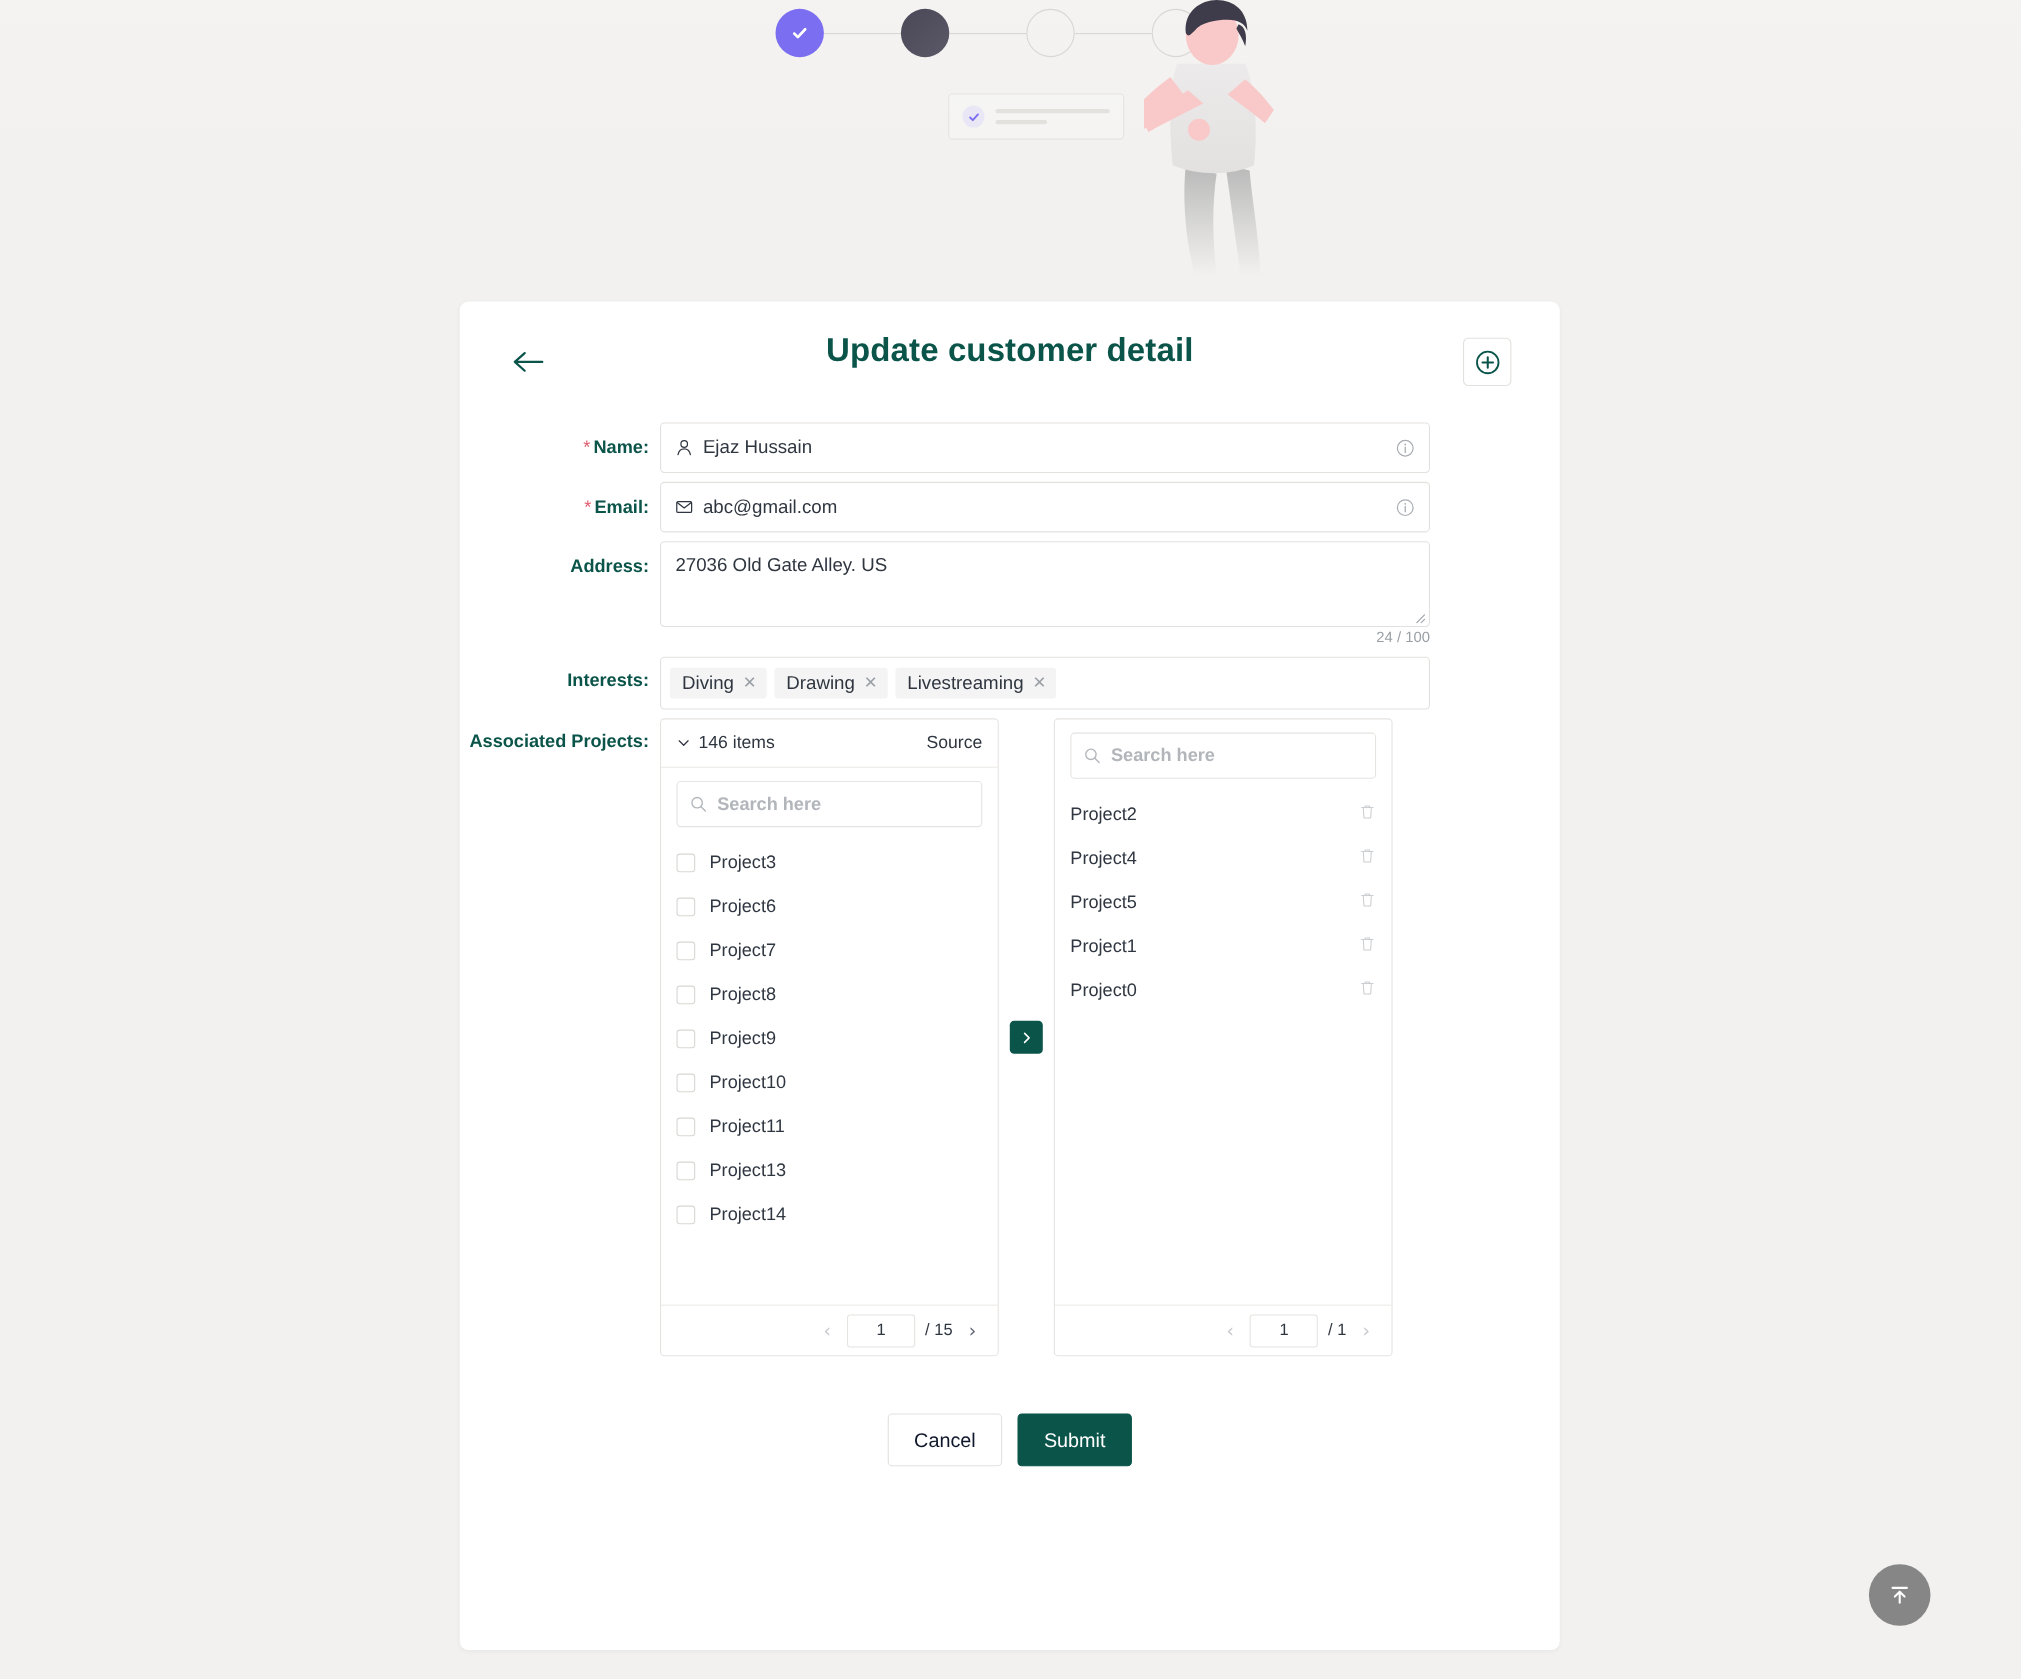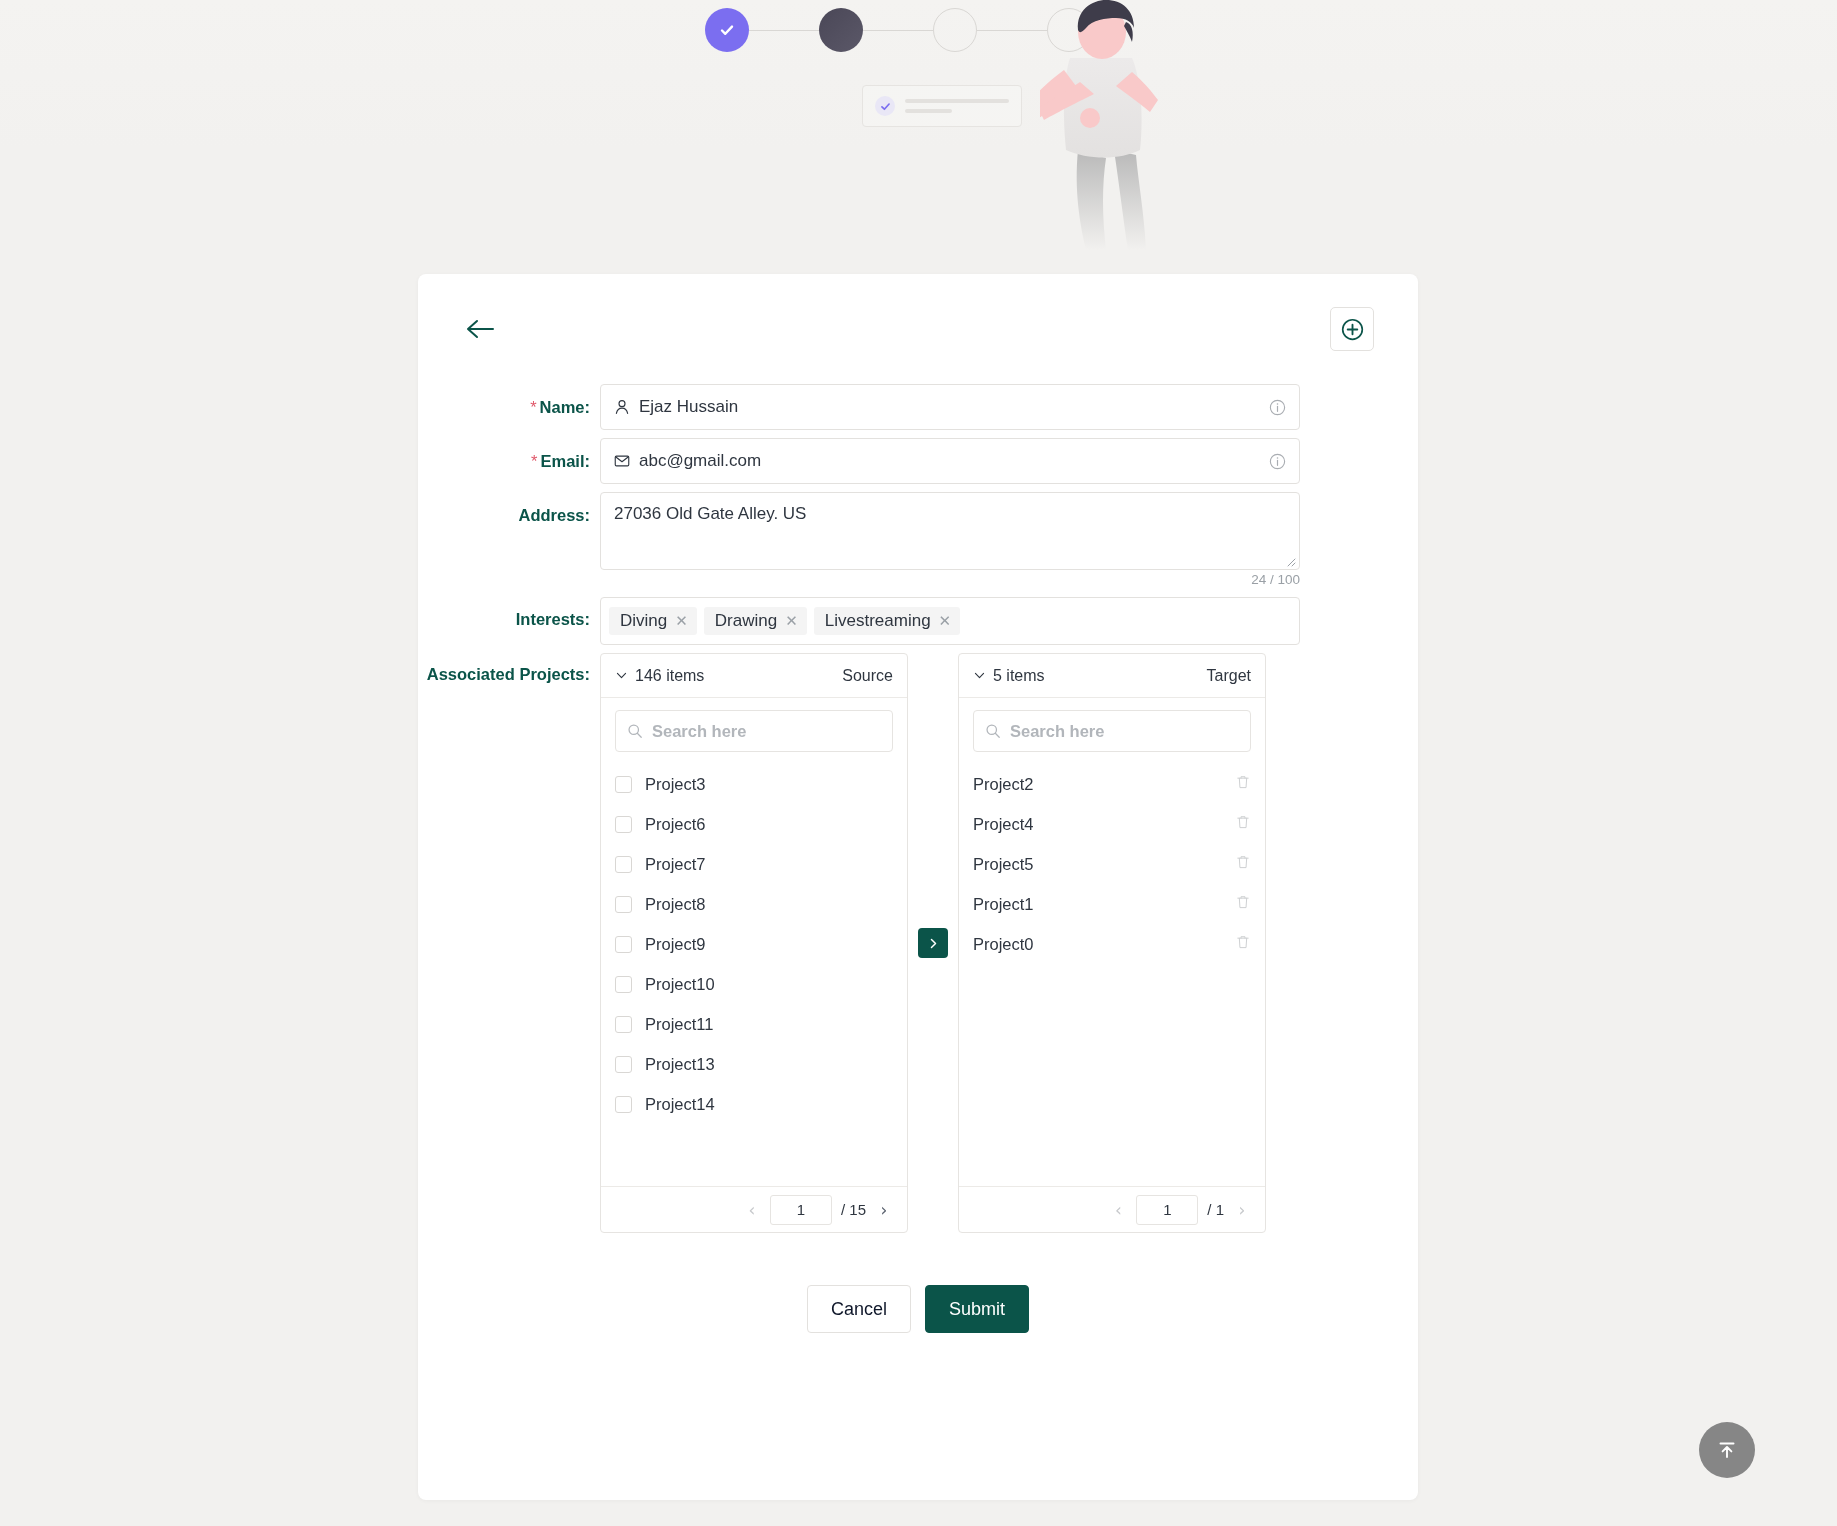--- a/index.html
+++ b/index.html
@@ -382,20 +382,21 @@
 
 <div class="card">
 
   <div class="card-head">
     <button class="back-btn">
       <svg width="30" height="24" viewBox="0 0 30 24">
         <path d="M12 4 L3 12 L12 20 M3 12 L28 12" stroke="#0b5449" stroke-width="2" fill="none" stroke-linecap="round" stroke-linejoin="round"></path>
       </svg>
     </button>
 
+    <div class="card-title">Update customer detail</div>
 
     <button class="add-btn">
       <svg width="25" height="25" viewBox="0 0 24 24">
         <circle cx="12" cy="12" r="9.4" stroke="#0b5449" stroke-width="1.6" fill="none"></circle>
         <path d="M12 7.4 L12 16.6 M7.4 12 L16.6 12" stroke="#0b5449" stroke-width="1.8" stroke-linecap="round"></path>
       </svg>
     </button>
   </div>
 
   <div class="form">
@@ -562,29 +563,20 @@
 
         <div class="transfer-mid">
           <button class="move-btn">
             <svg width="13" height="13" viewBox="0 0 16 16">
               <path d="M5.5 3 L10.5 8 L5.5 13" stroke="#ffffff" stroke-width="1.8" fill="none" stroke-linecap="round" stroke-linejoin="round"></path>
             </svg>
           </button>
         </div>
 
         <div class="panel">
-          <div class="panel-head">
-            <span class="panel-count">
-              <svg width="13" height="13" viewBox="0 0 16 16">
-                <path d="M3 5.5 L8 10.5 L13 5.5" stroke="#2f3640" stroke-width="1.4" fill="none" stroke-linecap="round" stroke-linejoin="round"></path>
-              </svg>
-              <span>5 items</span>
-            </span>
-            <span class="panel-side">Target</span>
-          </div>
 
           <div class="panel-search">
             <div class="search-box">
               <svg width="16" height="16" viewBox="0 0 18 18">
                 <circle cx="7.6" cy="7.6" r="5.3" stroke="#b2b6bb" stroke-width="1.4" fill="none"></circle>
                 <path d="M11.6 11.6 L16 16" stroke="#b2b6bb" stroke-width="1.4" stroke-linecap="round"></path>
               </svg>
               <span class="search-ph">Search here</span>
             </div>
           </div>

